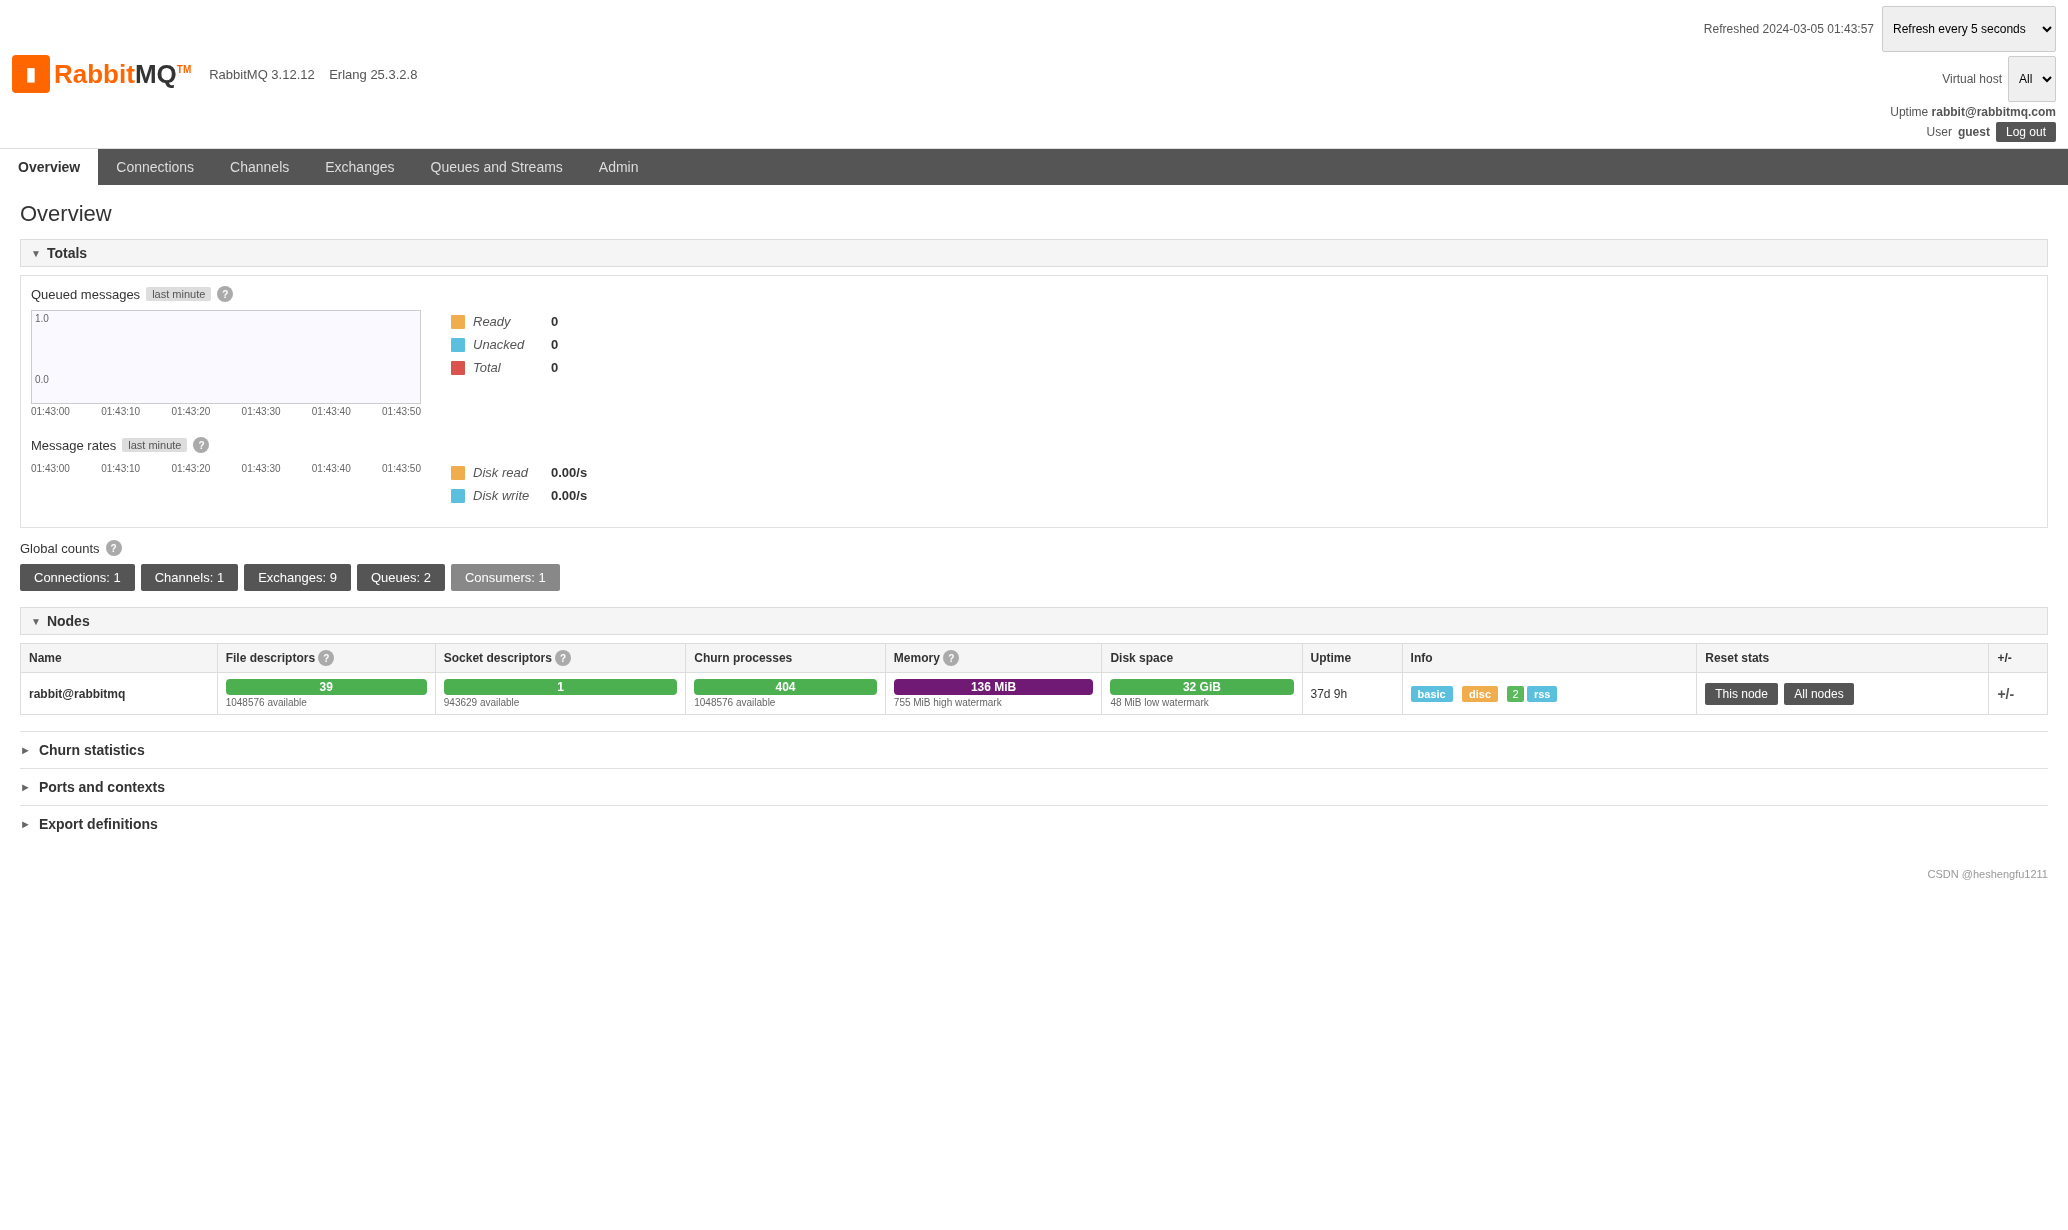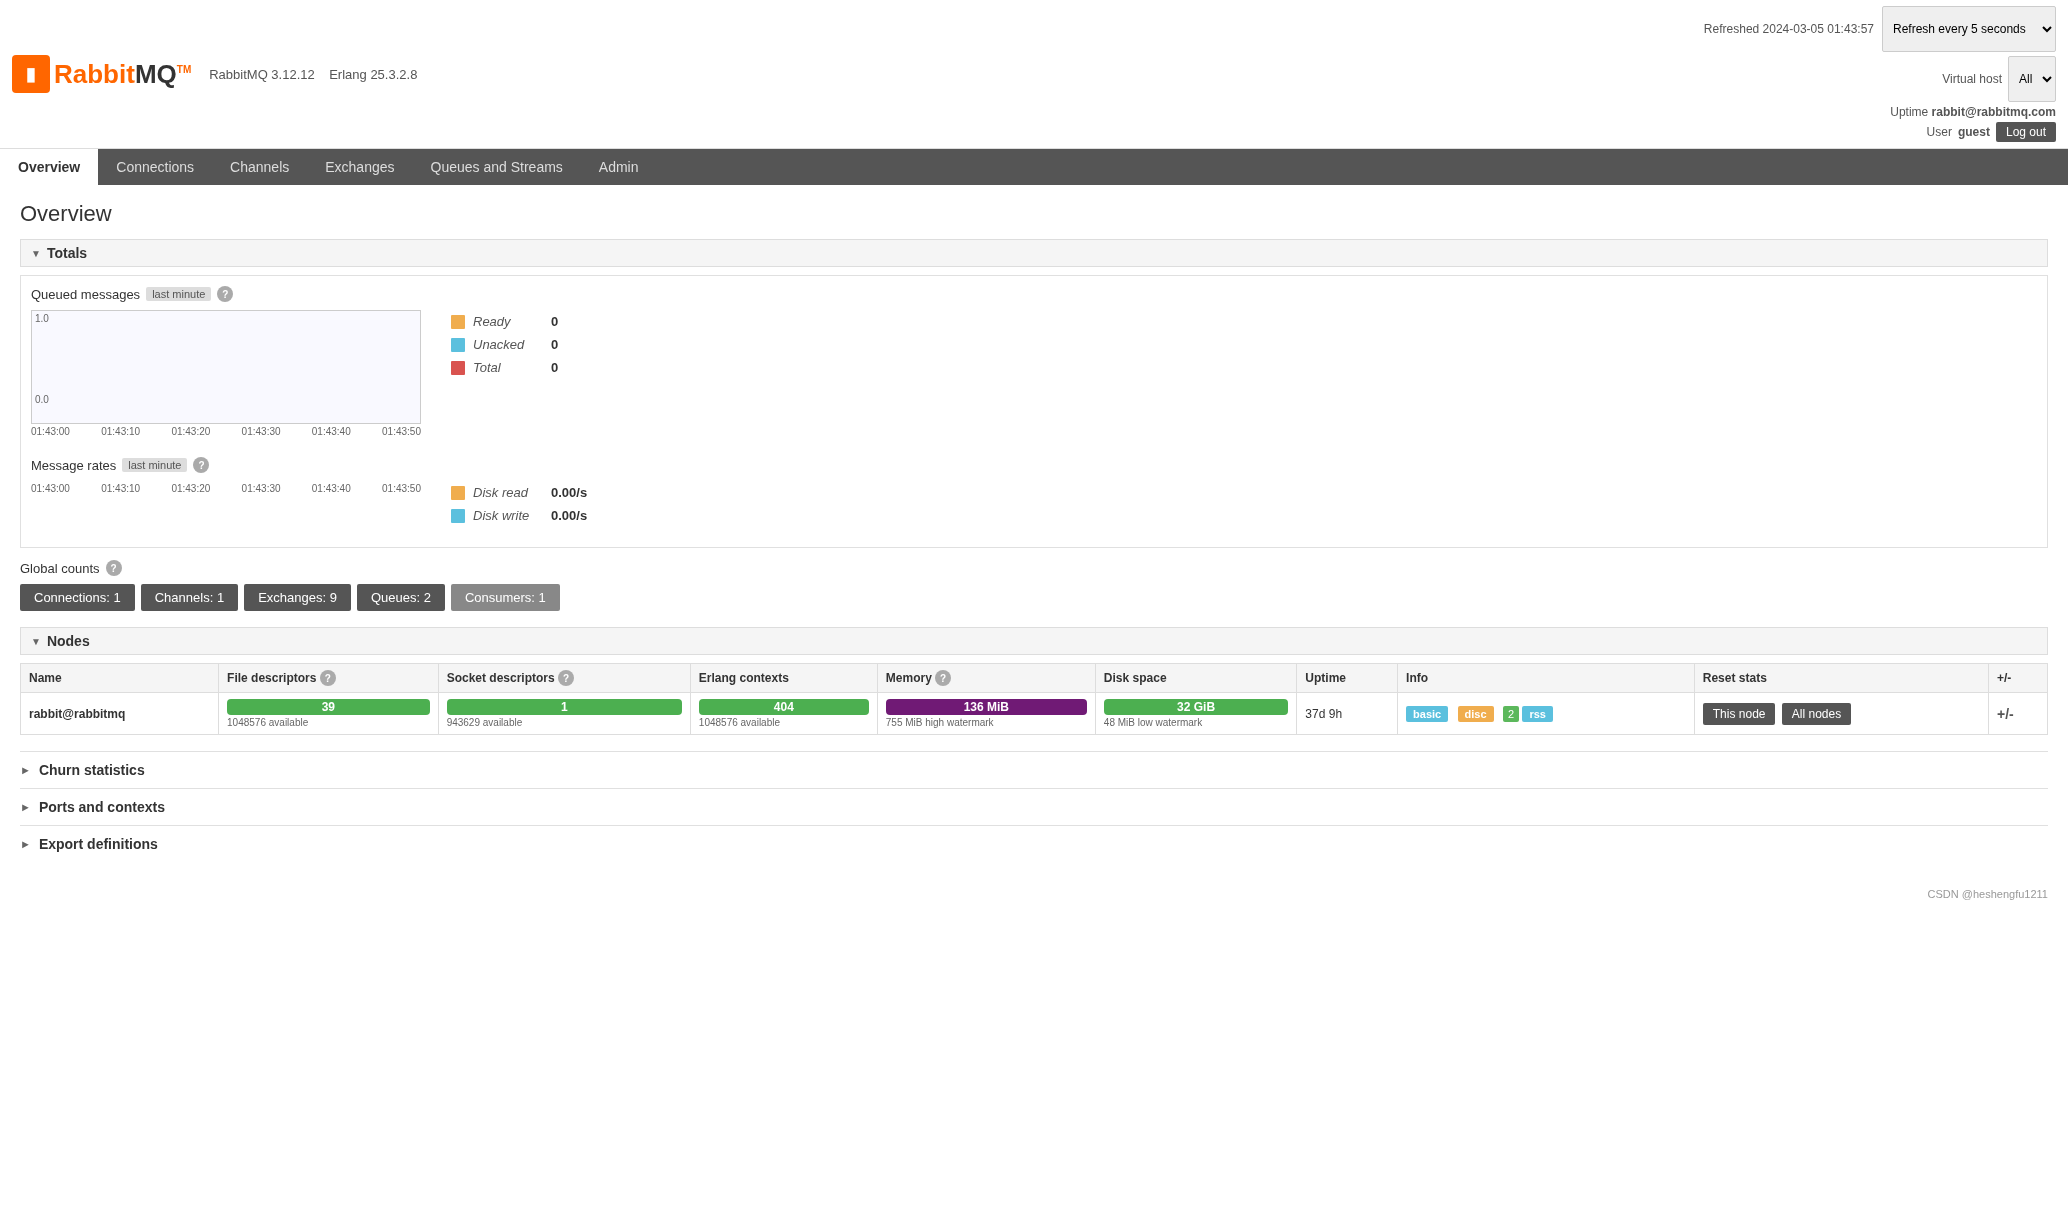--- a/index.html
+++ b/index.html
@@ -72,21 +72,21 @@
       background: #ddd; color: #555; padding: 1px 6px; font-size: 11px; border-radius: 2px;
     }
     .help-icon {
       display: inline-flex; align-items: center; justify-content: center;
       width: 16px; height: 16px; border-radius: 50%; background: #aaa; color: #fff;
       font-size: 10px; font-weight: bold; cursor: pointer;
     }
     .chart-area { display: flex; align-items: flex-start; gap: 30px; }
     .chart-box {
       border: 1px solid #ccc; background: #f9f9ff;
-      width: 390px; height: 114px; position: relative;
+      width: 390px; height: 94px; position: relative;
       flex-shrink: 0;
     }
     .chart-y-label {
       position: absolute; left: 3px; font-size: 10px; color: #666;
     }
     .chart-y-top { top: 2px; }
     .chart-y-bottom { bottom: 18px; }
     .chart-x-labels {
       display: flex; justify-content: space-between;
       width: 390px; margin-top: 2px; font-size: 10px; color: #666;
@@ -315,21 +315,21 @@
       <span class="arrow">▼</span>
       <h3>Nodes</h3>
     </div>
     <div>
       <table class="nodes-table">
         <thead>
           <tr>
             <th>Name</th>
             <th>File descriptors <span class="help-icon">?</span></th>
             <th>Socket descriptors <span class="help-icon">?</span></th>
-            <th>Erlang contexts</th>
+            <th>Churn processes</th>
             <th>Memory <span class="help-icon">?</span></th>
             <th>Disk space</th>
             <th>Uptime</th>
             <th>Info</th>
             <th>Reset stats</th>
             <th>+/-</th>
           </tr>
         </thead>
         <tbody>
           <tr>

